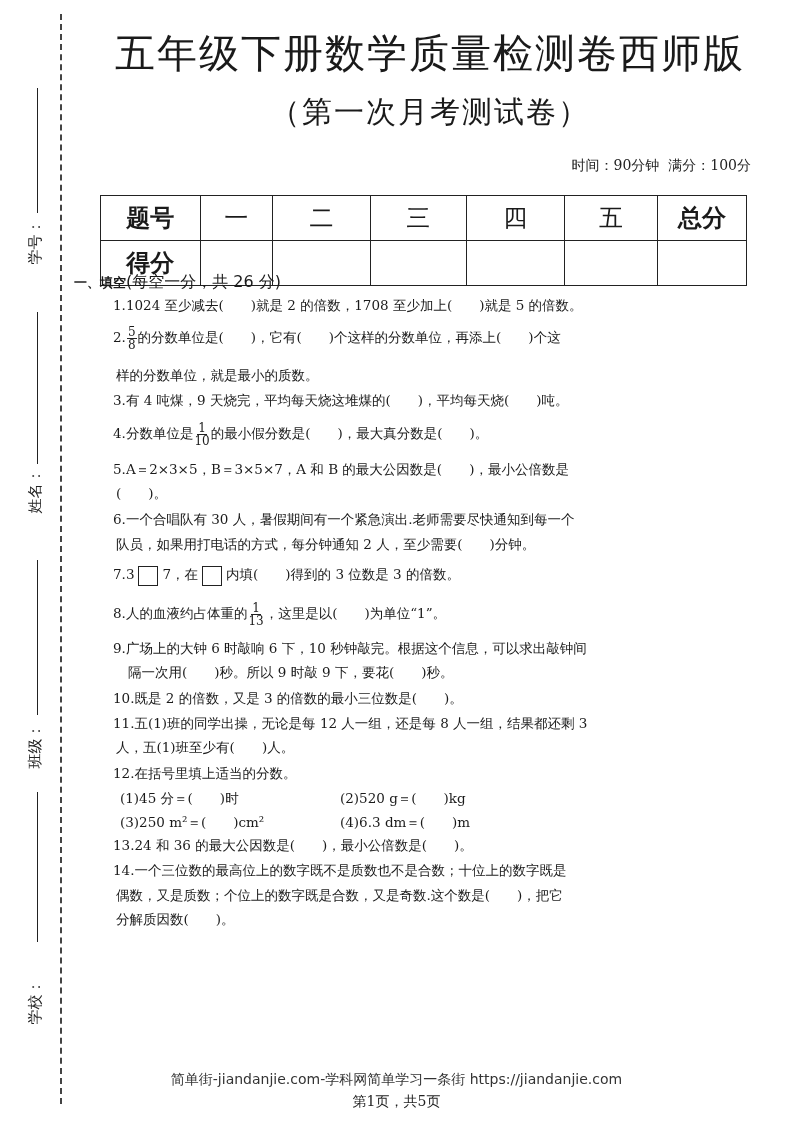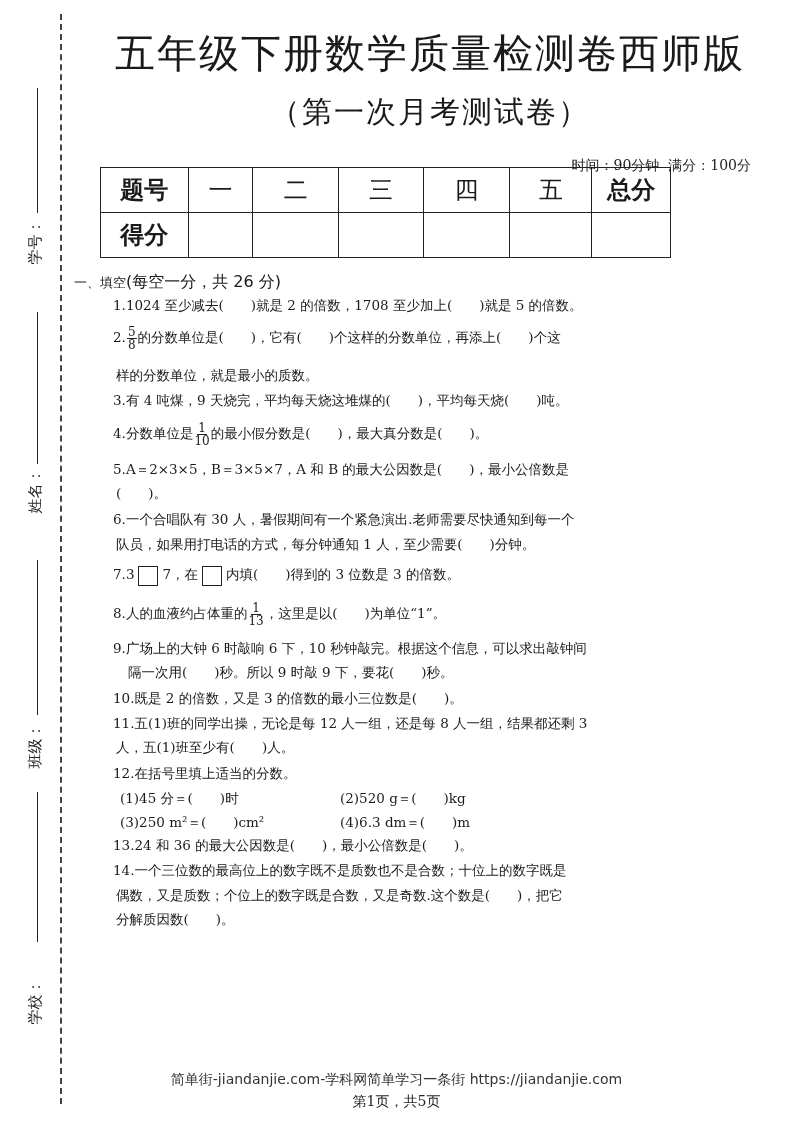--- a/index.html
+++ b/index.html
@@ -13,29 +13,29 @@
                 font-family: "DejaVu Sans", sans-serif; font-size: 15px; color: #222;
                 transform: rotate(-90deg); transform-origin: center; white-space: nowrap;
                 display: flex; align-items: center; justify-content: center; }
 
   .title { position: absolute; left: 100px; width: 660px; top: 26px; text-align: center;
            font-size: 40px; letter-spacing: 2px; font-family: Liberation Mono, monospace; font-weight: normal; }
   .subtitle { position: absolute; left: 100px; width: 660px; top: 92px; text-align: center;
               font-size: 30px; letter-spacing: 2px; }
   .meta { position: absolute; right: 42px; top: 157px; font-size: 14px; color: #222; }
 
-  table.score { position: absolute; left: 100px; top: 167px; border-collapse: collapse;
-                width: 571px; height: 90px; }
+  table.score { position: absolute; left: 100px; top: 195px; border-collapse: collapse;
+                width: 647px; height: 90px; }
   table.score td { border: 1.5px solid #222; text-align: center; vertical-align: middle;
                    font-family: "DejaVu Sans", sans-serif; font-size: 24px; padding: 0; height: 44px; }
   table.score td.rowhead { font-weight: bold; }
 
   .section { position: absolute; left: 74px; top: 272px; font-size: 13px;
              font-family: "DejaVu Sans", sans-serif; }
-  .section b { font-weight: normal; text-align: right; }
+  .section b { font-weight: bold; text-align: right; }
   .section .note { font-size: 16px; }
 
   .q { position: absolute; left: 113px; font-size: 13.5px; line-height: 18px; white-space: nowrap; }
   .q.cont { left: 116px; }
   .q.sub { left: 120px; }
 
   .frac { display: inline-flex; flex-direction: column; align-items: center; vertical-align: middle;
           font-size: 12px; line-height: 12px; margin: 0 1px; }
   .frac .num { border-bottom: 1px solid #222; padding: 0 1px; }
   .box { display: inline-block; width: 18px; height: 18px; border: 1.5px solid #222;
@@ -113,21 +113,21 @@
   <span>4.分数单位是</span><span class="frac">
       <span class="num">1</span>
       <span>10</span>
     </span><span>的最小假分数是(　　)，最大真分数是(　　)。</span>
 </div>
 
 <div class="q" style="top:460px;">5.A＝2×3×5，B＝3×5×7，A 和 B 的最大公因数是(　　)，最小公倍数是</div>
 <div class="q cont" style="top:484px;">(　　)。</div>
 
 <div class="q" style="top:510px;">6.一个合唱队有 30 人，暑假期间有一个紧急演出.老师需要尽快通知到每一个</div>
-<div class="q cont" style="top:535px;">队员，如果用打电话的方式，每分钟通知 1 人，至少需要(　　)分钟。</div>
+<div class="q cont" style="top:535px;">队员，如果用打电话的方式，每分钟通知 2 人，至少需要(　　)分钟。</div>
 
 <div class="q" style="top:565px;">
   <span>7.3</span><span class="box"></span><span>7，在</span><span class="box"></span><span>内填(　　)得到的 3 位数是 3 的倍数。</span>
 </div>
 
 <div class="q" style="top:602px;">
   <span>8.人的血液约占体重的</span><span class="frac">
       <span class="num">1</span>
       <span>13</span>
     </span><span>，这里是以(　　)为单位“1”。</span>

